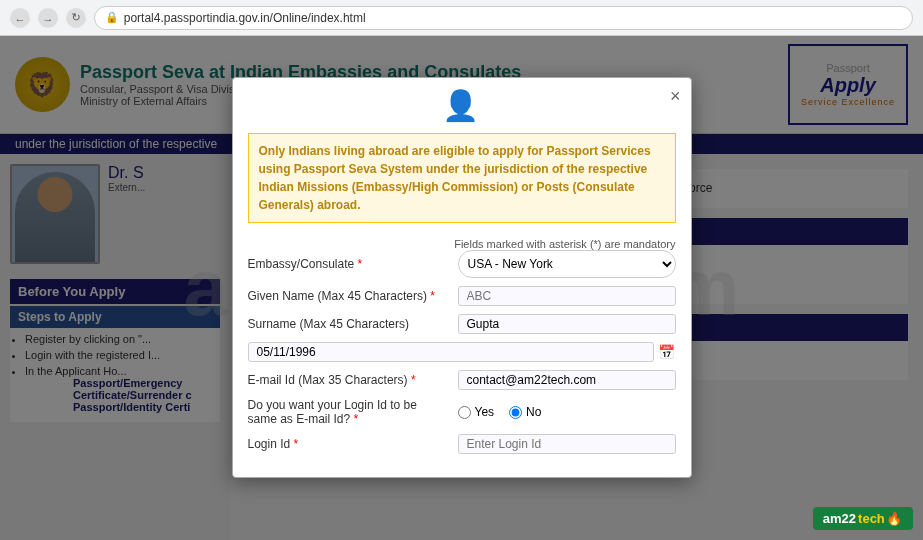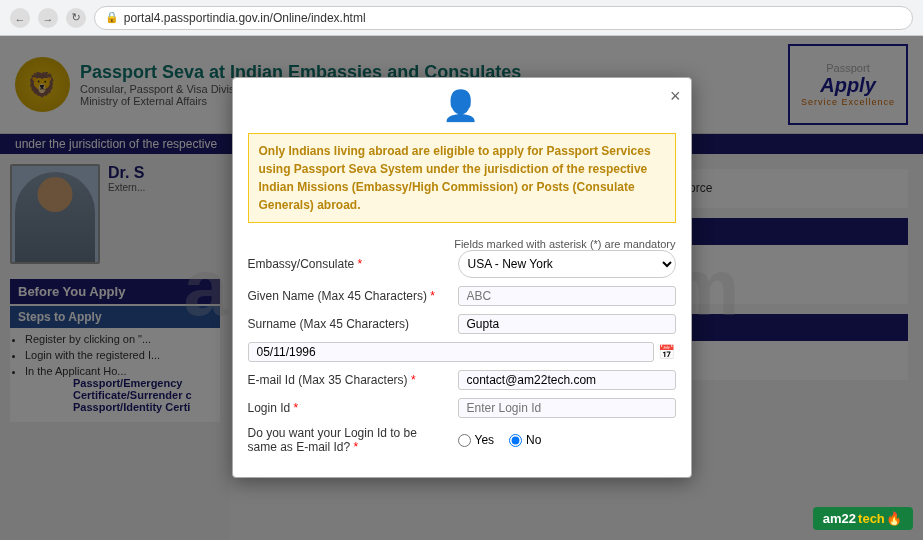--- a/index.html
+++ b/index.html
@@ -128,21 +128,21 @@
       height: 35px;
       background: #d4a574;
       border-radius: 50%;
       position: absolute;
       top: 5px;
       left: 50%;
       transform: translateX(-50%);
     }
     .dr-name {
       font-size: 16px;
-      font-weight: bold;
+      font-weight: normal;
       color: #1a1a6e;
     }
     .dr-title {
       font-size: 10px;
       color: #555;
     }
 
     .before-apply {
       background: #1a1a6e;
       color: white;
@@ -493,43 +493,43 @@
         <div class="form-row">
           <div class="form-label">
             <span>E-mail Id (Max 35 Characters)</span>
             <span class="required"> *</span>
           </div>
           <input type="email" class="form-control" value="contact@am22tech.com" style="">
         </div>
 
         <div class="form-row">
           <div class="form-label">
-            <span>Login Id</span>
-            <span class="required"> *</span>
-          </div>
-          <input type="text" class="form-control" placeholder="Enter Login Id" style="">
-        </div>
-
-        <div class="form-row">
-          <div class="form-label">
             <span>Do you want your Login Id to be same as E-mail Id?</span>
             <span class="required"> *</span>
           </div>
           <div class="radio-group">
             <label>
               <input type="radio" name="same_email" style="">
               <span>Yes</span>
             </label>
             <label>
               <input type="radio" name="same_email" checked="" style="">
               <span>No</span>
             </label>
           </div>
         </div>
 
+        <div class="form-row">
+          <div class="form-label">
+            <span>Login Id</span>
+            <span class="required"> *</span>
+          </div>
+          <input type="text" class="form-control" placeholder="Enter Login Id" style="">
+        </div>
+
       </div>
     </div>
   </div>
 
   <div class="am22-badge">
     <span>am22</span>
       <span class="tech">tech</span>
     <span>🔥</span>
   </div>
 

